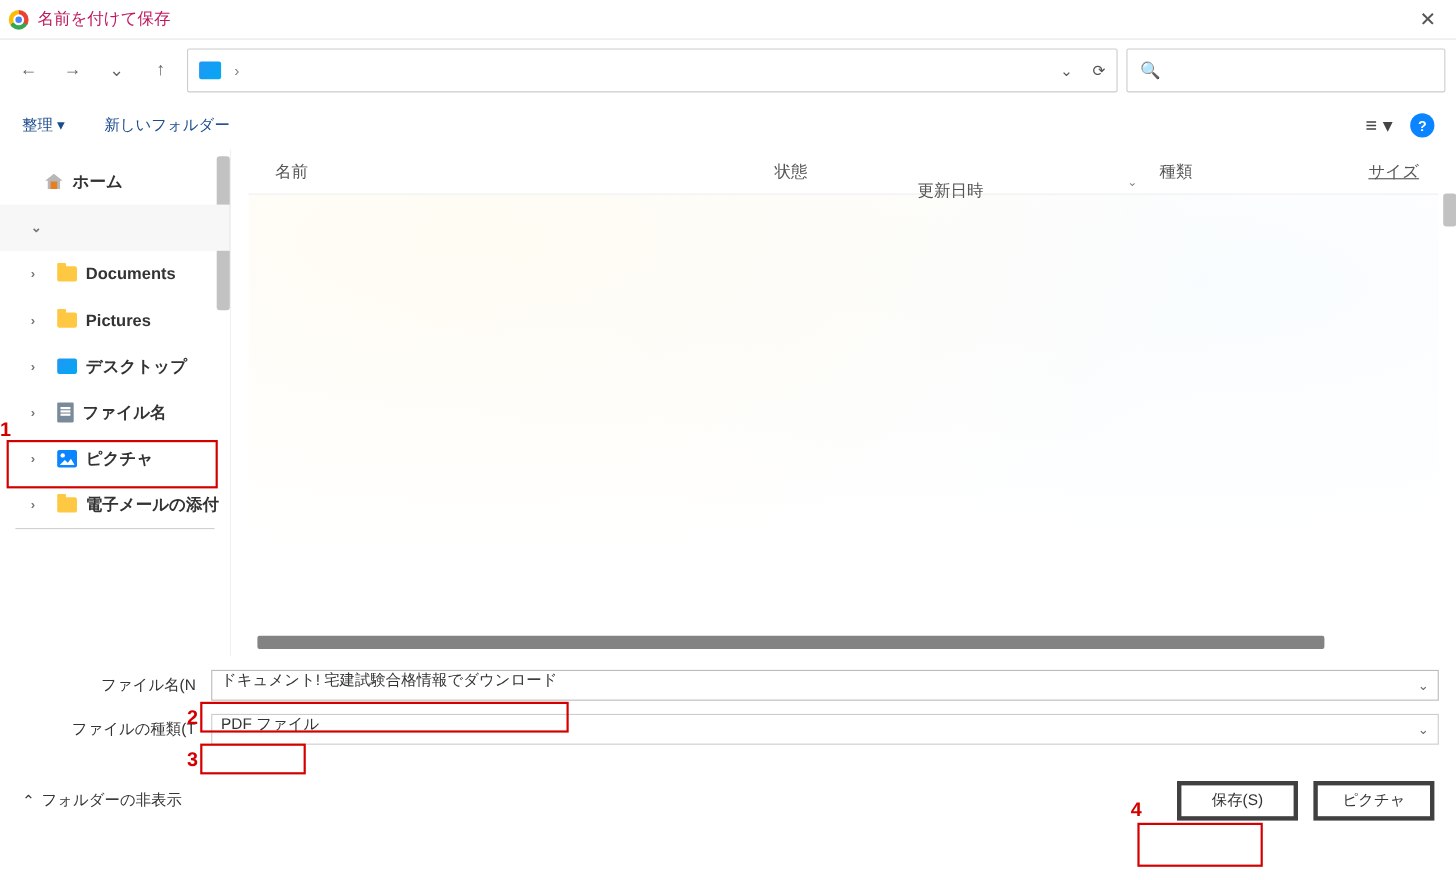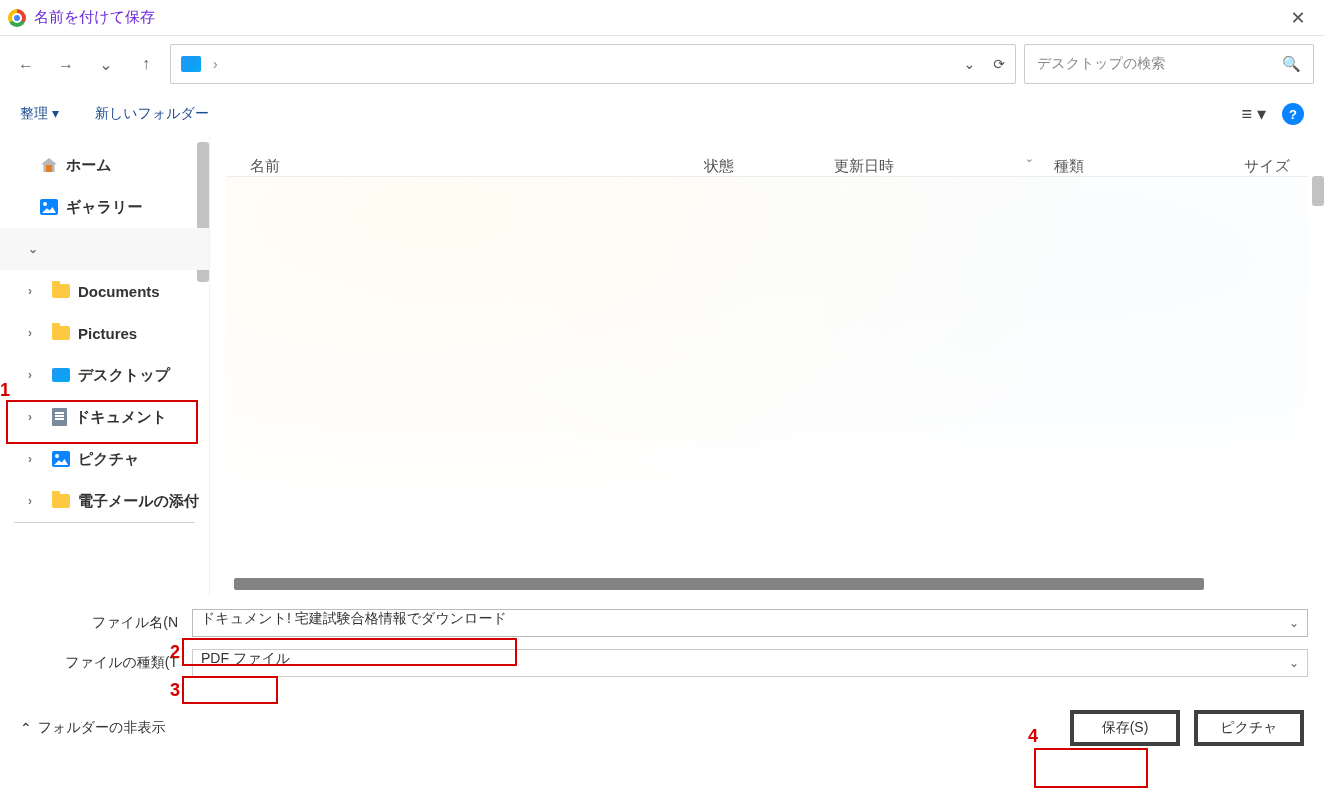--- a/index.html
+++ b/index.html
@@ -2,21 +2,21 @@
 <html><head>
 <meta charset="utf-8">
 <style>
 * { box-sizing: border-box; margin: 0; padding: 0; font-family: "Yu Gothic UI", "Meiryo", sans-serif; }
 body { width: 1324px; height: 800px; background: #fff; color: #333; font-size: 14px; overflow: hidden; position: relative; }
 
 .titlebar { display: flex; align-items: center; height: 36px; padding: 0 8px; border-bottom: 1px solid #e5e5e5; }
 .chrome-icon { width: 18px; height: 18px; margin-right: 8px; border-radius: 50%; background: conic-gradient(#ea4335 0 120deg, #34a853 120deg 240deg, #fbbc05 240deg 360deg); position: relative; }
 .chrome-icon::after { content:""; position:absolute; inset:4px; background:#fff; border-radius:50%; }
 .chrome-icon::before { content:""; position:absolute; inset:6px; background:#4285f4; border-radius:50%; z-index:1; }
-.titlebar .title { flex:1; font-size:15px; color:#6d28d9; }
+.titlebar .title { flex:1; font-size:15px; color:#be185d; }
 .close-btn { width:36px; height:36px; display:flex; align-items:center; justify-content:center; font-size:18px; color:#555; cursor:pointer; }
 
 .navrow { display:flex; align-items:center; height:56px; padding:0 10px; gap:8px; }
 .navbtn { width:32px; height:32px; display:flex; align-items:center; justify-content:center; color:#666; font-size:16px; cursor:pointer; }
 .pathbox { flex:1; height:40px; border:1px solid #ccc; border-radius:2px; display:flex; align-items:center; padding:0 10px; gap:8px; }
 .desk-icon-sm { width:20px; height:16px; background:linear-gradient(135deg,#2196f3,#03a9f4); border-radius:2px; position:relative; }
 .pathsep { color:#888; margin:0 4px; }
 .pathbox .right { margin-left:auto; display:flex; gap:18px; color:#555; }
 .searchbox { width:290px; height:40px; border:1px solid #ccc; border-radius:2px; display:flex; align-items:center; padding:0 12px; color:#888; }
 .searchbox span:first-child { flex:1; }
@@ -46,22 +46,22 @@
 .folder-icon::before{content:"";position:absolute;left:0;top:-3px;width:8px;height:4px;background:#ffc843;border-radius:1px 1px 0 0;}
 .desk-icon{width:18px;height:14px;background:linear-gradient(135deg,#2196f3,#03a9f4);border-radius:2px;}
 .doc-icon{width:15px;height:18px;background:#7a8a9a;border-radius:1px;position:relative;}
 .doc-icon::before{content:"";position:absolute;left:3px;top:4px;width:9px;height:2px;background:#fff;box-shadow:0 3px 0 #fff,0 6px 0 #fff;}
 .label { font-size:15px; }
 .hr { height:1px; background:#d0d0d0; margin:0 14px; }
 
 .listarea { flex:1; position:relative; display:flex; flex-direction:column; }
 .list-scroll-v { position:absolute; right:0; top:40px; width:12px; height:30px; background:#c2c2c2; border-radius:3px; }
 .list-scroll-h { position:absolute; left:24px; right:120px; bottom:6px; height:12px; background:#838383; border-radius:2px; }
-.headerrow { display:flex; height:40px; align-items:flex-end; padding-left:40px; color:#555; font-size:15px; }
-.col-name{flex:1;} .col-state{width:130px;font-family:Liberation Serif, serif;} .col-date{width:220px;position:relative;margin-top:35px;} .col-type{width:190px;} .col-size{width:80px;}
+.headerrow { display:flex; height:40px; align-items:center; padding-left:40px; color:#555; font-size:15px; }
+.col-name{flex:1;} .col-state{width:130px;font-family:Liberation Serif, serif;} .col-date{width:220px;position:relative;margin-top:35px;} .col-type{width:190px;} .col-size{width:80px;text-decoration:underline;}
 .col-date .sort{position:absolute;right:20px;top:-5px;font-size:11px;color:#888;}
 .listbody { flex:1; margin:0 16px 20px 16px; background:radial-gradient(ellipse at 20% 10%,rgba(255,249,235,.6),transparent 60%),radial-gradient(ellipse at 80% 20%,rgba(240,248,255,.4),transparent 60%),#fff; border-top:1px solid #eee; }
 
 .bottomform { padding:10px 16px 4px; position:relative; }
 .frow { display:flex; align-items:center; height:34px; margin-bottom:6px; gap:10px; }
 .flabel { width:166px; text-align:right; font-size:14px; color:#333; padding-right:4px;}
 .finput { flex:1; height:28px; border:1px solid #bbb; padding:0 8px; font-size:14px; position:relative;}
 .finput .dd { position:absolute; right:8px; top:6px; color:#666; font-size:12px; }
 .saverow { display:flex; align-items:center; padding:20px 20px 0; }
 .hidebtn { display:flex; align-items:center; gap:6px; color:#333; cursor:pointer; font-size:14px;}
@@ -87,21 +87,20 @@
   <div class="navbtn">↑</div>
   <div class="pathbox">
     <div class="desk-icon-sm"></div>
     <span class="pathsep">›</span>
     <div class="right">
       <span>⌄</span>
       <span>⟳</span>
     </div>
   </div>
   <div class="searchbox">
-    <span>デスクトップの検索</span>
     <span class="search-icon">🔍</span>
   </div>
 </div>
 
 <div class="toolbarrow">
   <div class="left">
     <span class="tb-link">整理 ▾</span>
     <span class="tb-link">新しいフォルダー</span>
   </div>
   <div class="right">
@@ -113,25 +112,20 @@
 <div class="mainrow">
   <div class="sidebar">
     <div class="side-scroll"></div>
     <div class="tree-item">
       <span class="chev"></span>
       <span class="home-icon">
           <span class="home-shape"></span>
         </span>
       <span class="label">ホーム</span>
     </div>
-    <div class="tree-item">
-      <span class="chev"></span>
-      <span class="gallery-icon"></span>
-      <span class="label">ギャラリー</span>
-    </div>
     <div class="tree-item l2" style="background:#f7f7f7;">
       <span class="chev">⌄</span>
       <span class="label"></span>
     </div>
     <div class="tree-item l3">
       <span class="chev">›</span>
       <span class="folder-icon"></span>
       <span class="label">Documents</span>
     </div>
     <div class="tree-item l3">
@@ -140,21 +134,21 @@
       <span class="label">Pictures</span>
     </div>
     <div class="tree-item l3">
       <span class="chev">›</span>
       <span class="desk-icon"></span>
       <span class="label">デスクトップ</span>
     </div>
     <div class="tree-item l3">
       <span class="chev">›</span>
       <span class="doc-icon"></span>
-      <span class="label">ドキュメント</span>
+      <span class="label">ファイル名</span>
     </div>
     <div class="tree-item l3">
       <span class="chev">›</span>
       <span class="gallery-icon"></span>
       <span class="label">ピクチャ</span>
     </div>
     <div class="tree-item l3">
       <span class="chev">›</span>
       <span class="folder-icon"></span>
       <span class="label">電子メールの添付</span>

